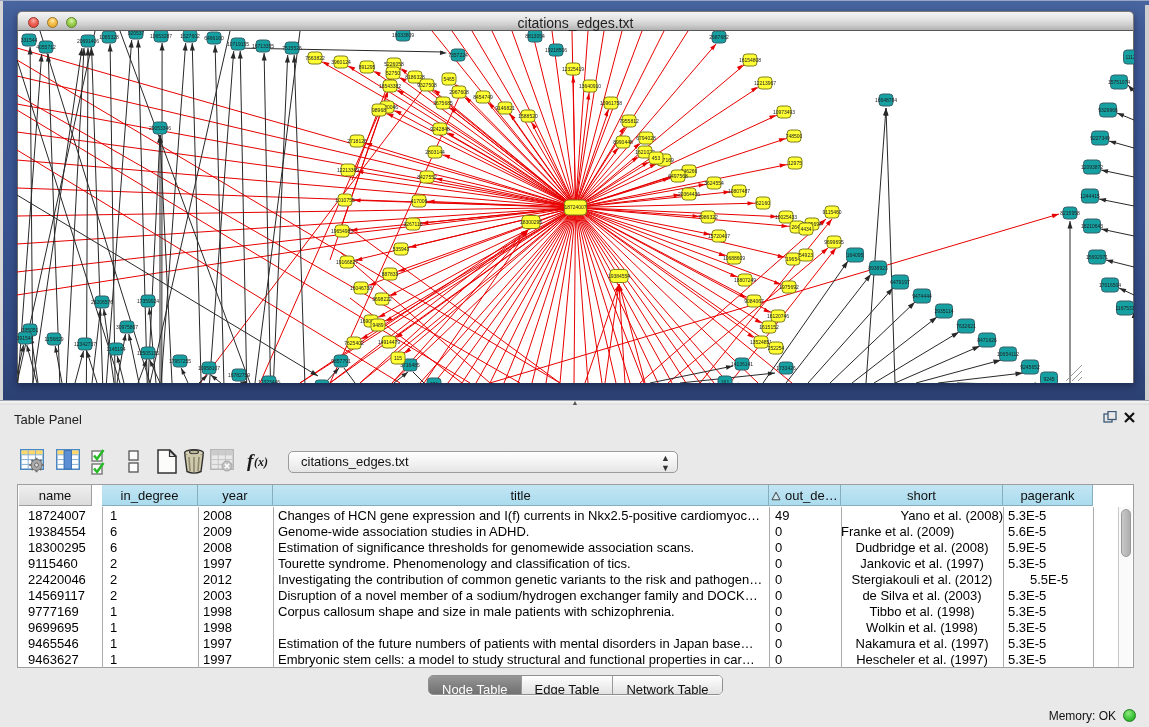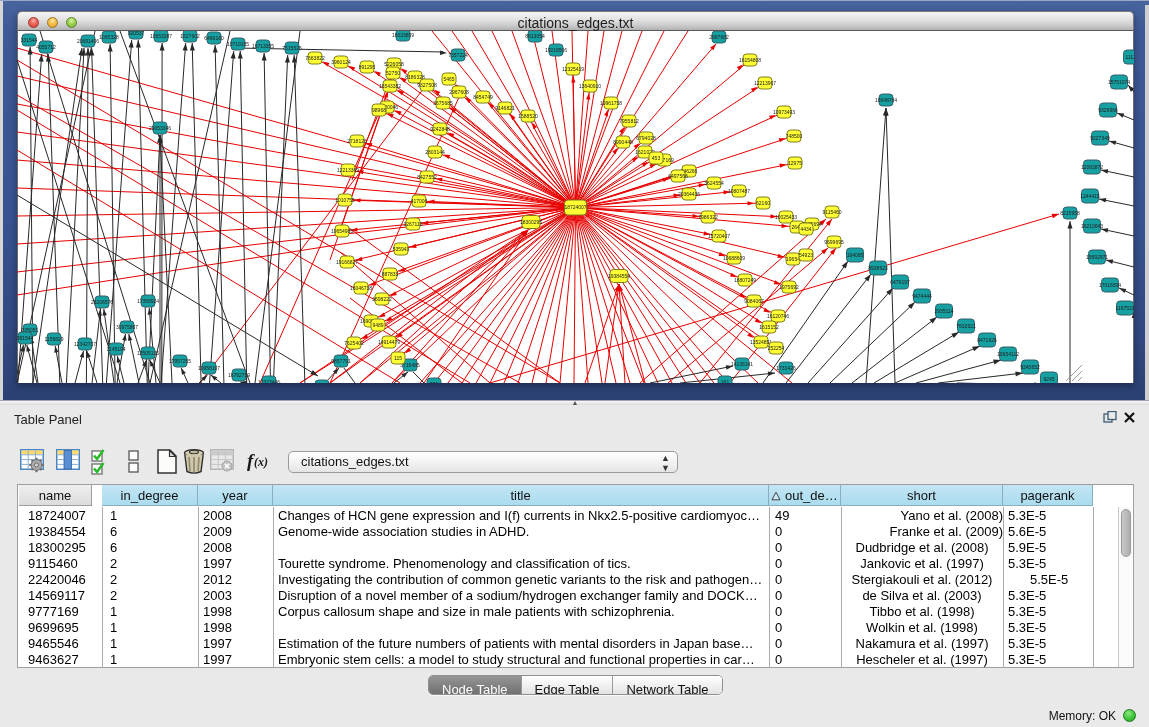--- a/index.html
+++ b/index.html
@@ -868,27 +868,28 @@
         <div class="c" style="left:757px;width:66px">49</div>
         <div class="c" style="left:823px;width:162px;text-align:right">Yano et al. (2008)</div>
         <div class="c" style="left:990px;width:85px">5.3E-5</div>
       </div>
       <div class="row" style="top:39px">
         <div class="c" style="left:10px;width:74px">19384554</div>
         <div class="c" style="left:92px;width:88px">6</div>
         <div class="c" style="left:185px;width:70px">2009</div>
         <div class="c" style="left:260px;width:491px">Genome-wide association studies in ADHD.</div>
         <div class="c" style="left:757px;width:66px">0</div>
-        <div class="c" style="left:823px;width:162px;text-align:right">Franke et al. (2009)</div>
+        <div class="c" style="left:823px;width:162px;text-align:left">Franke et al. (2009)</div>
         <div class="c" style="left:990px;width:85px">5.6E-5</div>
       </div>
       <div class="row" style="top:55px">
         <div class="c" style="left:10px;width:74px">18300295</div>
         <div class="c" style="left:92px;width:88px">6</div>
         <div class="c" style="left:185px;width:70px">2008</div>
+        <div class="c" style="left:260px;width:491px">Estimation of significance thresholds for genomewide association scans.</div>
         <div class="c" style="left:757px;width:66px">0</div>
         <div class="c" style="left:823px;width:162px;text-align:center">Dudbridge et al. (2008)</div>
         <div class="c" style="left:990px;width:85px">5.9E-5</div>
       </div>
       <div class="row" style="top:71px">
         <div class="c" style="left:10px;width:74px">9115460</div>
         <div class="c" style="left:92px;width:88px">2</div>
         <div class="c" style="left:185px;width:70px">1997</div>
         <div class="c" style="left:260px;width:491px">Tourette syndrome. Phenomenology and classification of tics.</div>
         <div class="c" style="left:757px;width:66px">0</div>

